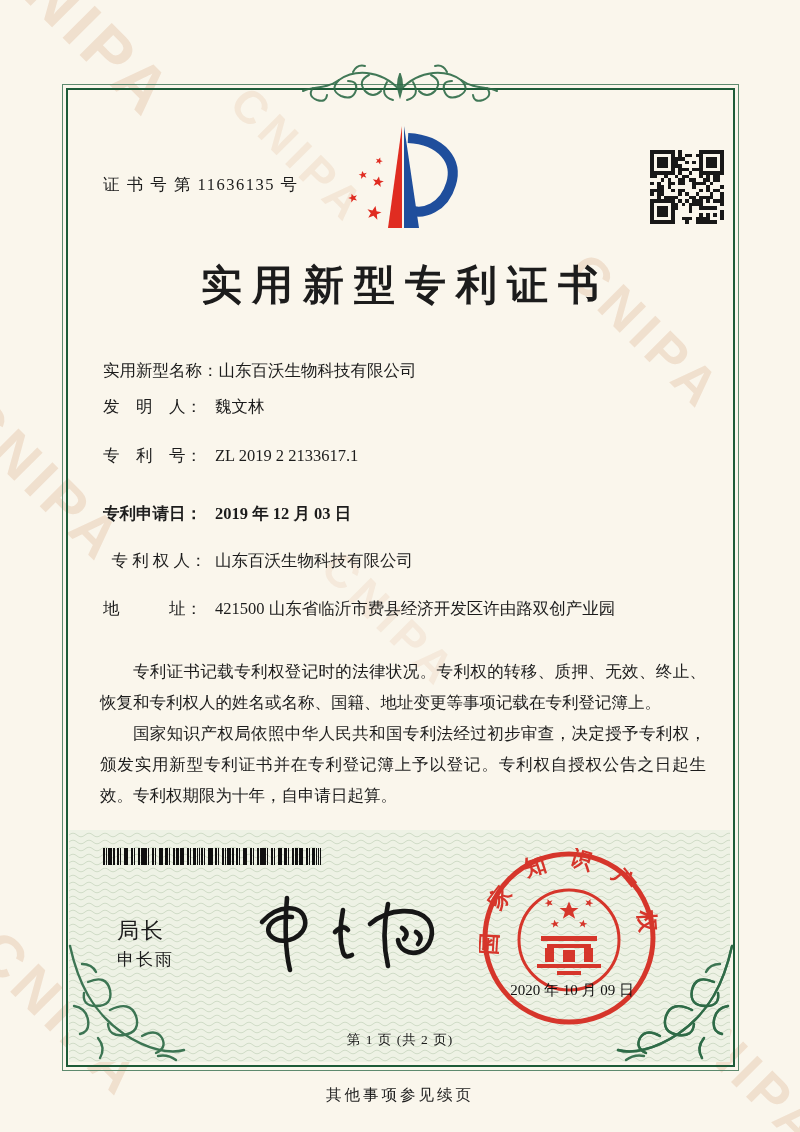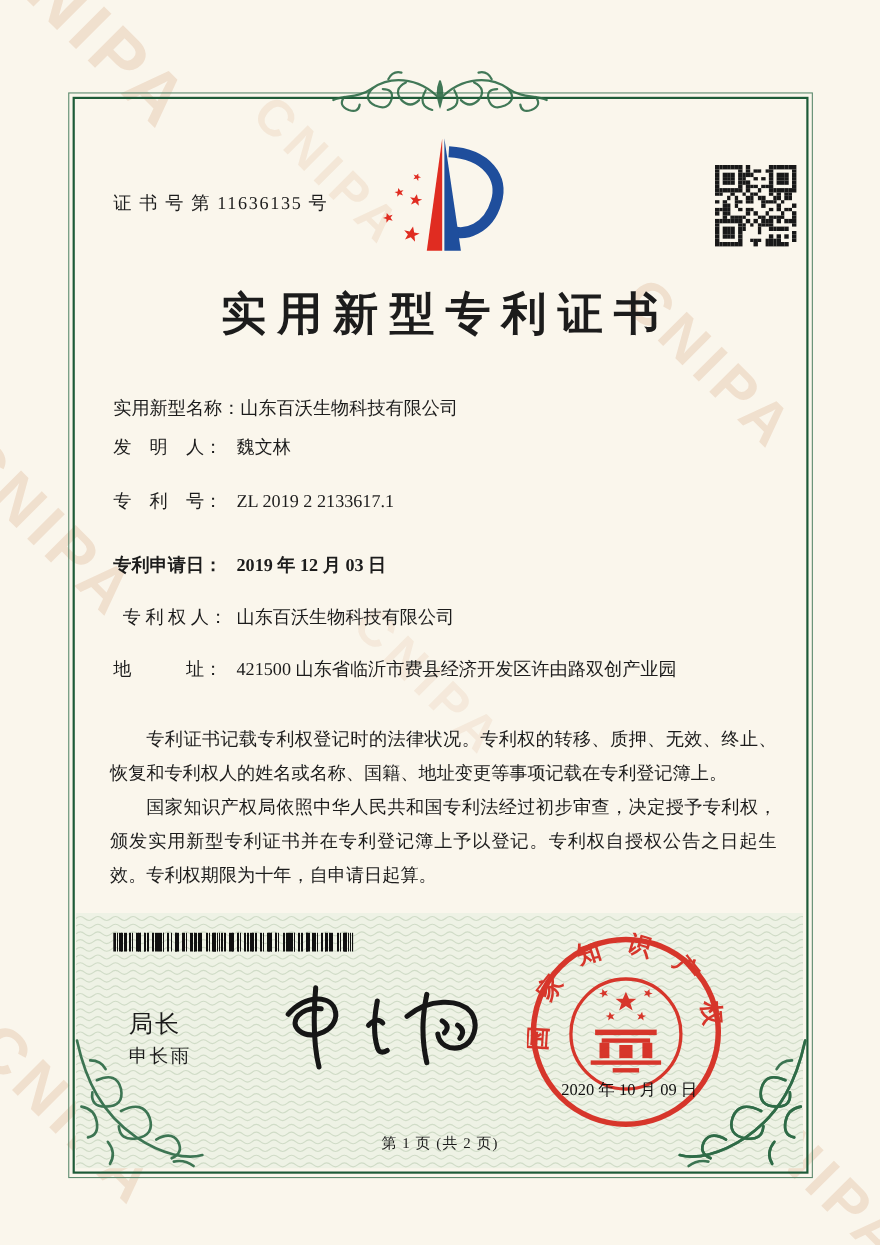--- a/index.html
+++ b/index.html
@@ -694,14 +694,15 @@
           <rect x="84" y="102" width="12" height="12"></rect>
           <rect x="58" y="116" width="64" height="4"></rect>
           <rect x="78" y="123" width="24" height="4"></rect>
         </g>
       </g>
     </g>
   </svg>
   <div class="seal-date">2020 年 10 月 09 日</div>
 
   <div class="pagenote">第 1 页 (共 2 页)</div>
+  <div class="contnote">其他事项参见续页</div>
 
 </div>
 
 </body></html>

